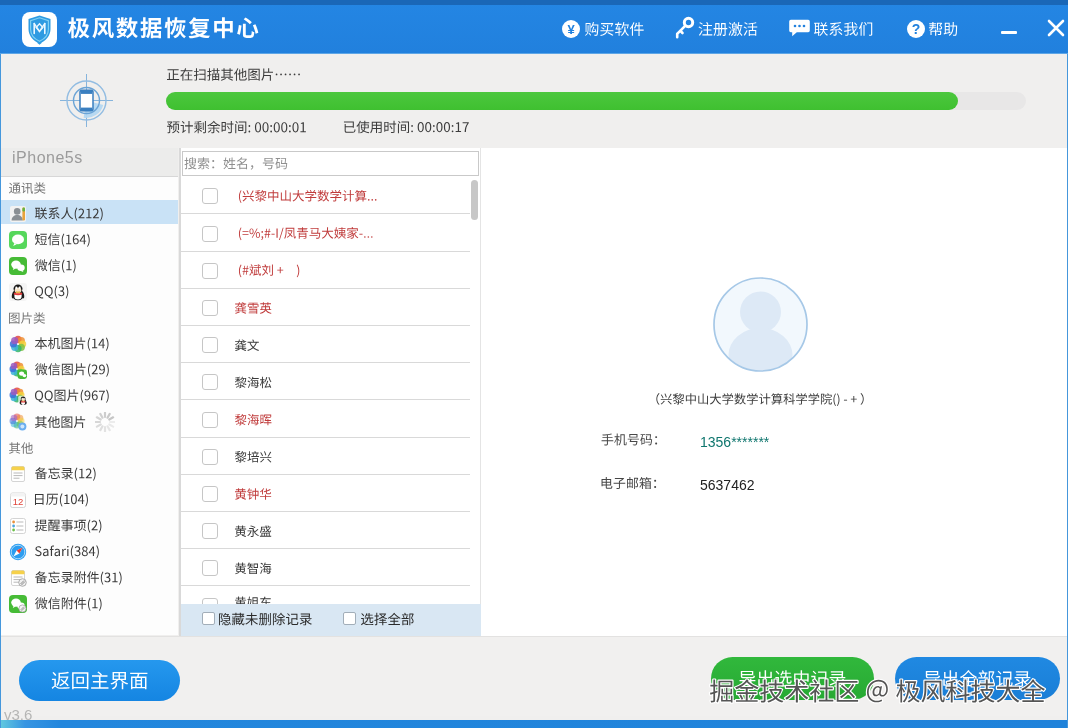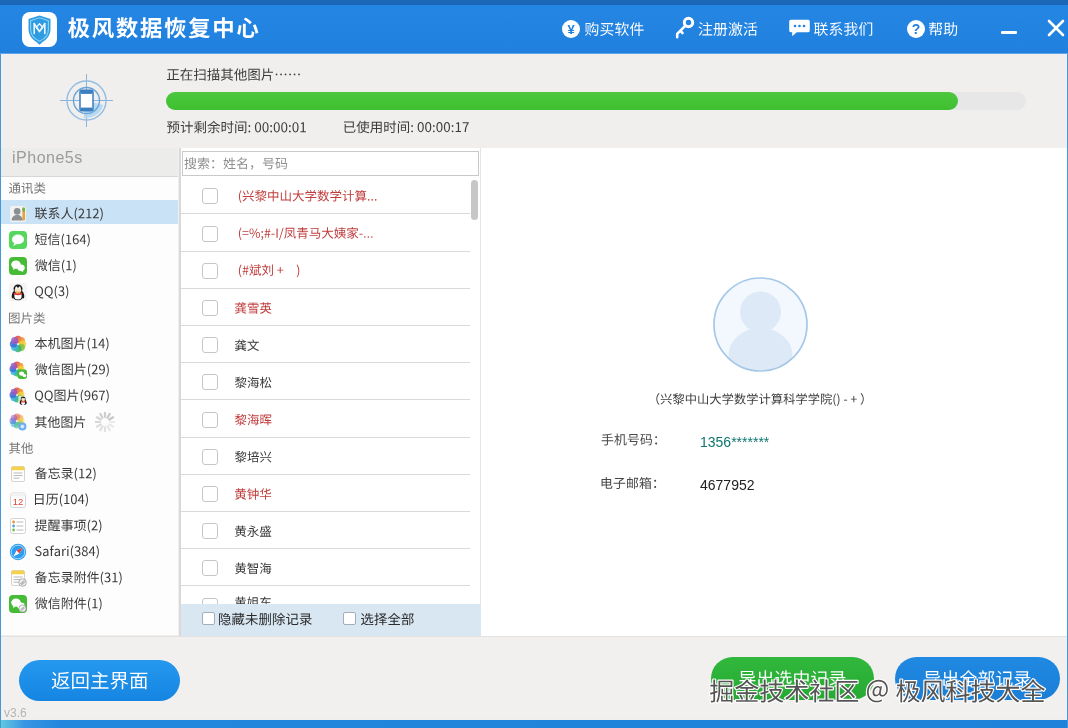--- a/index.html
+++ b/index.html
@@ -19,21 +19,21 @@
 #bluebar{left:181px;top:604px;width:300px;height:32px;background:#d9e7f3;z-index:4}
 .cb2{width:13px;height:13px;background:#fff;border:1px solid #a2aeb9;border-radius:2px;z-index:5;top:612px}
 #thumb{left:471px;top:180px;width:7px;height:40px;background:#c7c7c7;border-radius:3.5px;z-index:4}
 #track{left:166px;top:92px;width:860px;height:18px;border-radius:9px;background:#e8e7e7;z-index:2}
 #fill{left:166px;top:92px;width:792px;height:18px;border-radius:9px;background:linear-gradient(180deg,#4cc73e 0,#3fc030 100%);z-index:3}
 #bottombar{left:0;top:636px;width:1068px;height:80px;background:#f1f0ef;border-top:1px solid #e3e2e1;z-index:2}
 #strip{left:0;top:720px;width:1068px;height:8px;background:linear-gradient(90deg,#62cadf 0,#3795e2 25px,#2387dd 60px,#1f82da 100%);z-index:2}
 #btnback{left:19px;top:660px;width:161px;height:41px;border-radius:20.5px;background:linear-gradient(180deg,#2598ee 0,#1585e2 100%);z-index:5}
 #btngreen{left:711px;top:657px;width:163px;height:43px;border-radius:21.5px;background:linear-gradient(180deg,#31b83c 0,#27a933 100%);z-index:5}
 #btnblue{left:895px;top:657px;width:165px;height:43px;border-radius:21.5px;background:linear-gradient(180deg,#2089e2 0,#1a7ed6 100%);z-index:5}
-#v36{left:4px;top:706px;font-size:12px;color:#b5b5b4;z-index:5}
+#v36{left:4px;top:706px;font-size:15px;color:#b5b5b4;z-index:5}
 #phoneval{left:700px;top:434px;font-size:14px;color:#0f766e;z-index:4}
 #mailval{left:700px;top:477px;font-size:14px;color:#222;z-index:4}
 #lborder{left:0;top:54px;width:1px;height:674px;background:#4597dc;z-index:40}
 #rborder{left:1067px;top:54px;width:1px;height:674px;background:#4597dc;z-index:40}
 .icon{z-index:6}
 .sicon{left:9px;width:18px;height:18px;z-index:3}
 </style></head>
 <body>
 <div class="abs" id="titlebar"></div>
 <div class="abs" style="left:0;top:0;width:1068px;height:5px;background:#1a67b7;z-index:6"></div>
@@ -287,21 +287,21 @@
     </defs>
  <circle cx="48.5" cy="48.5" r="46.5" fill="#f2f8fd"></circle>
  <g clip-path="url(#avc)" fill="#dde9f6">
   <circle cx="48.5" cy="36" r="20.5"></circle>
   <ellipse cx="48.5" cy="79" rx="32" ry="27"></ellipse>
  </g>
  <circle cx="48.5" cy="48.5" r="46.5" fill="none" stroke="#a6c8e7" stroke-width="1.7"></circle>
 </svg>
 
 <div class="abs" id="phoneval">1356*******</div>
-<div class="abs" id="mailval">4677952</div>
+<div class="abs" id="mailval">5637462</div>
 <div class="abs" id="bottombar"></div>
 <div class="abs" id="strip"></div>
 <div class="abs" id="btnback"></div>
 <div class="abs" id="btngreen"></div>
 <div class="abs" id="btnblue"></div>
 <div class="abs" id="v36">v3.6</div>
 <div class="abs" id="lborder"></div>
 <div class="abs" id="rborder"></div>
 <svg width="0" height="0" style="position:absolute">
     <defs>

